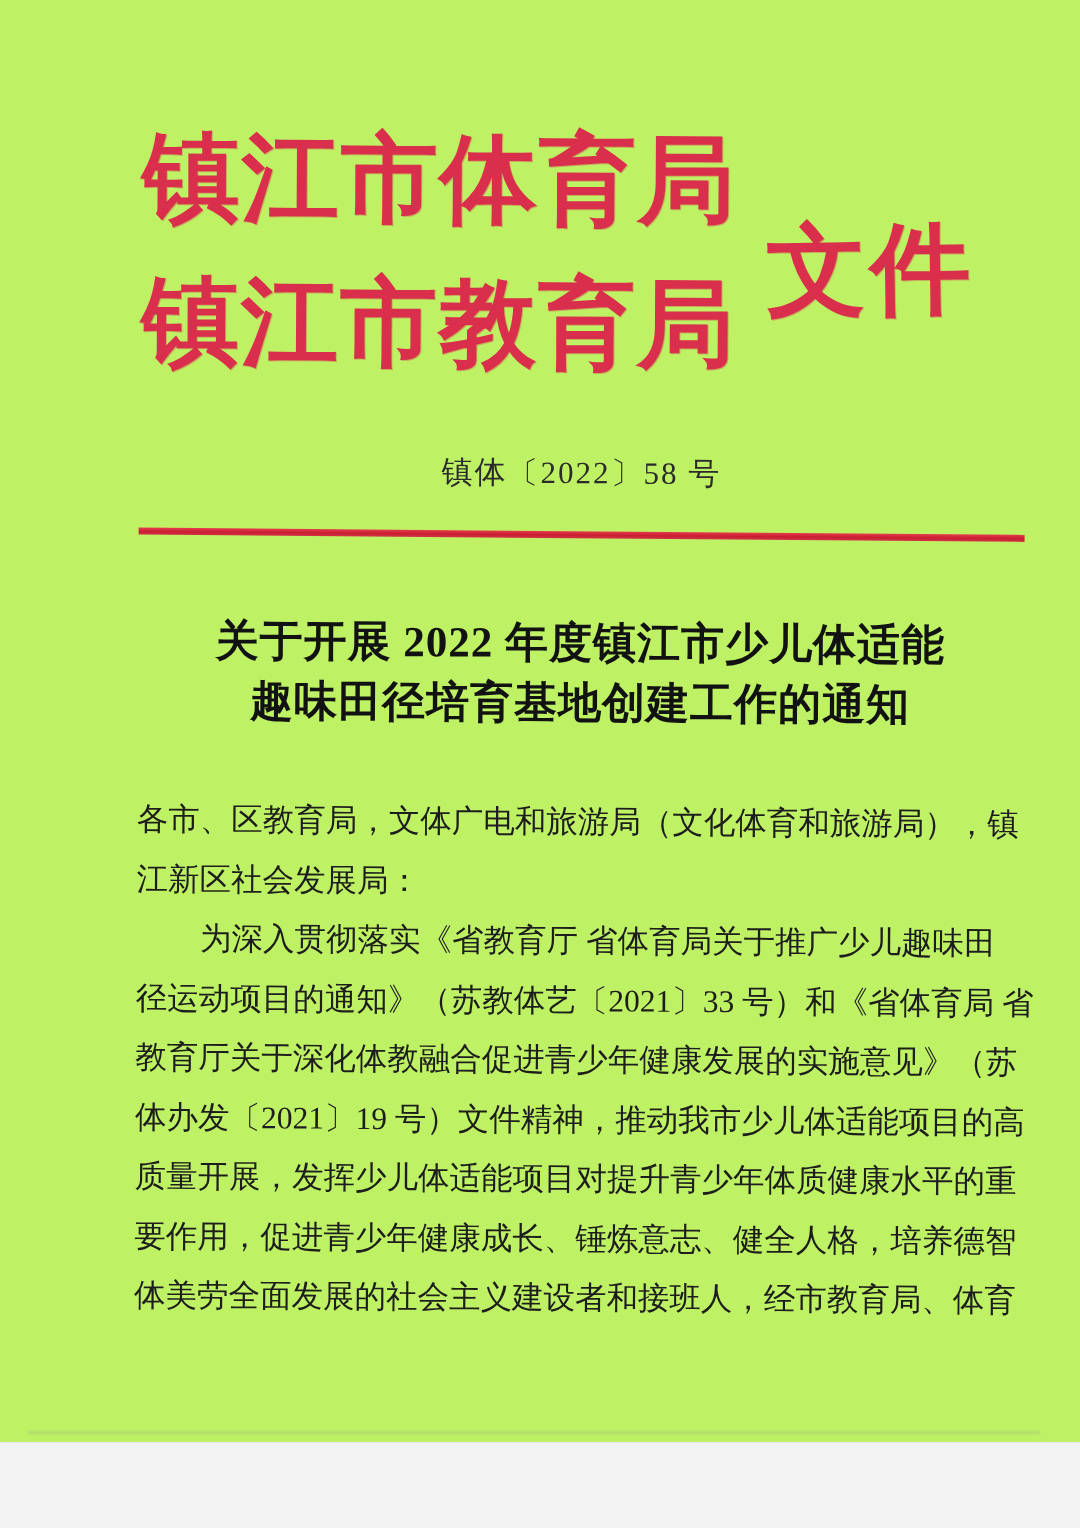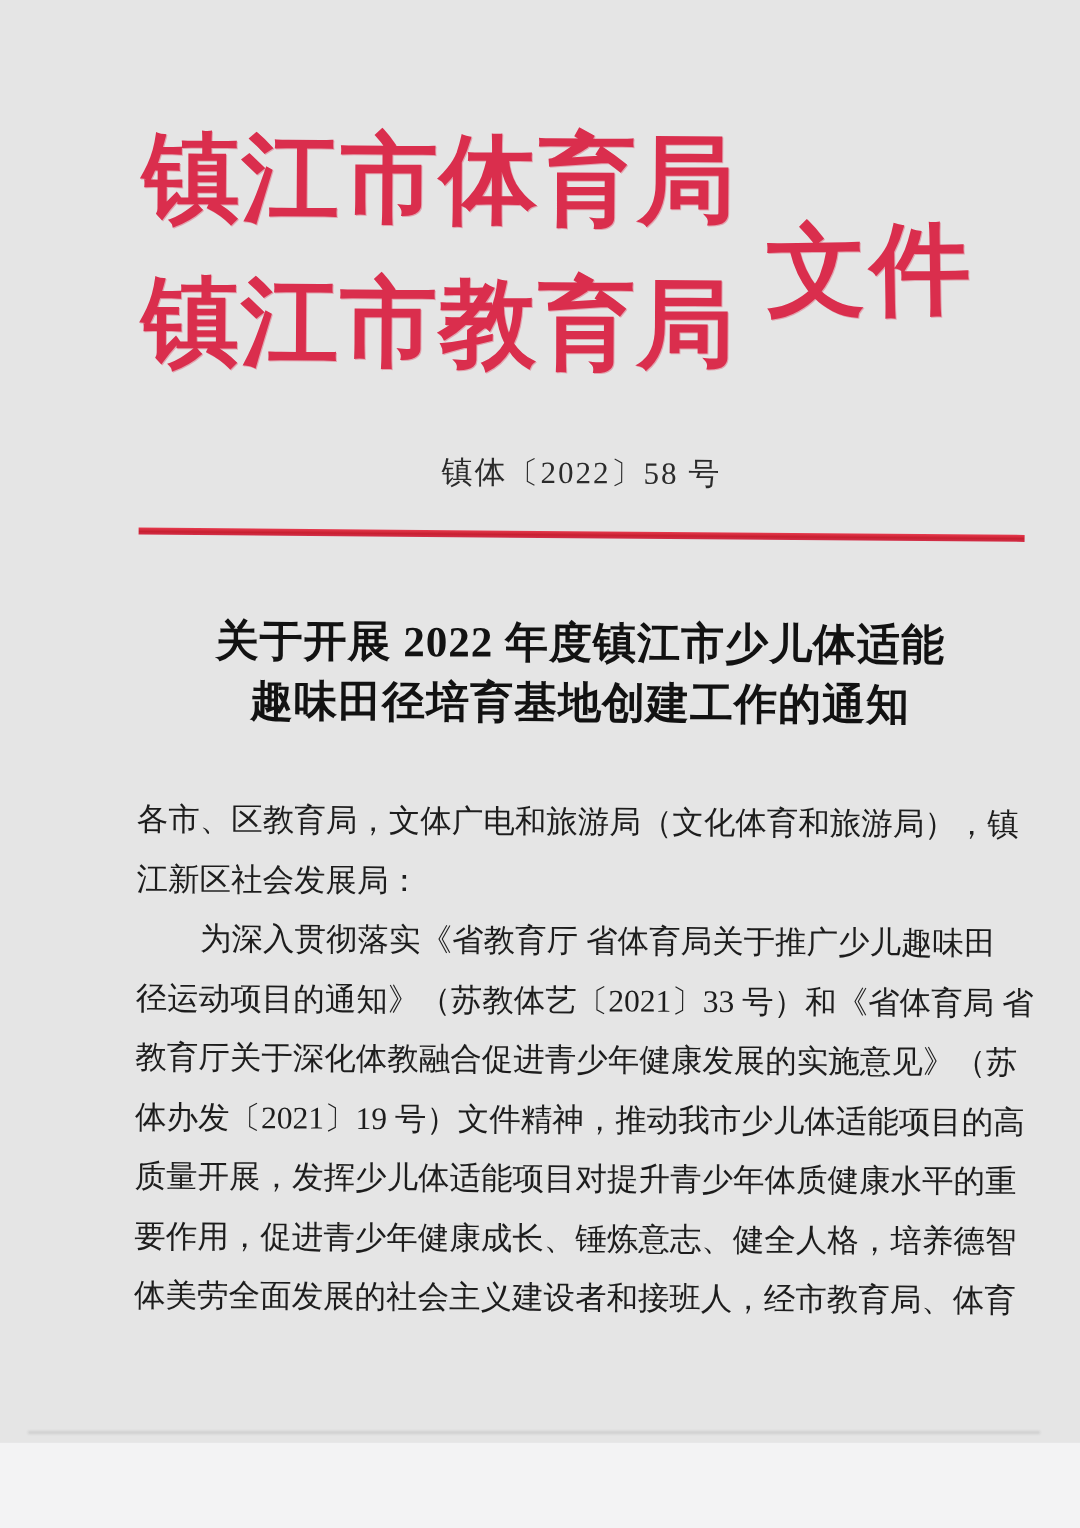--- a/index.html
+++ b/index.html
@@ -5,21 +5,21 @@
   html, body {
     margin: 0;
     padding: 0;
     background: #ffffff;
   }
   .screen {
     position: relative;
     width: 1080px;
     height: 1528px;
     overflow: hidden;
-    background: #e5e5e5;
+    background: #bef264;
     font-family: "Liberation Serif", "DejaVu Serif", serif;
   }
   
   .scan {
     position: absolute;
     inset: 0;
     transform: rotate(0.35deg);
     transform-origin: 50% 20%;
   }
   

